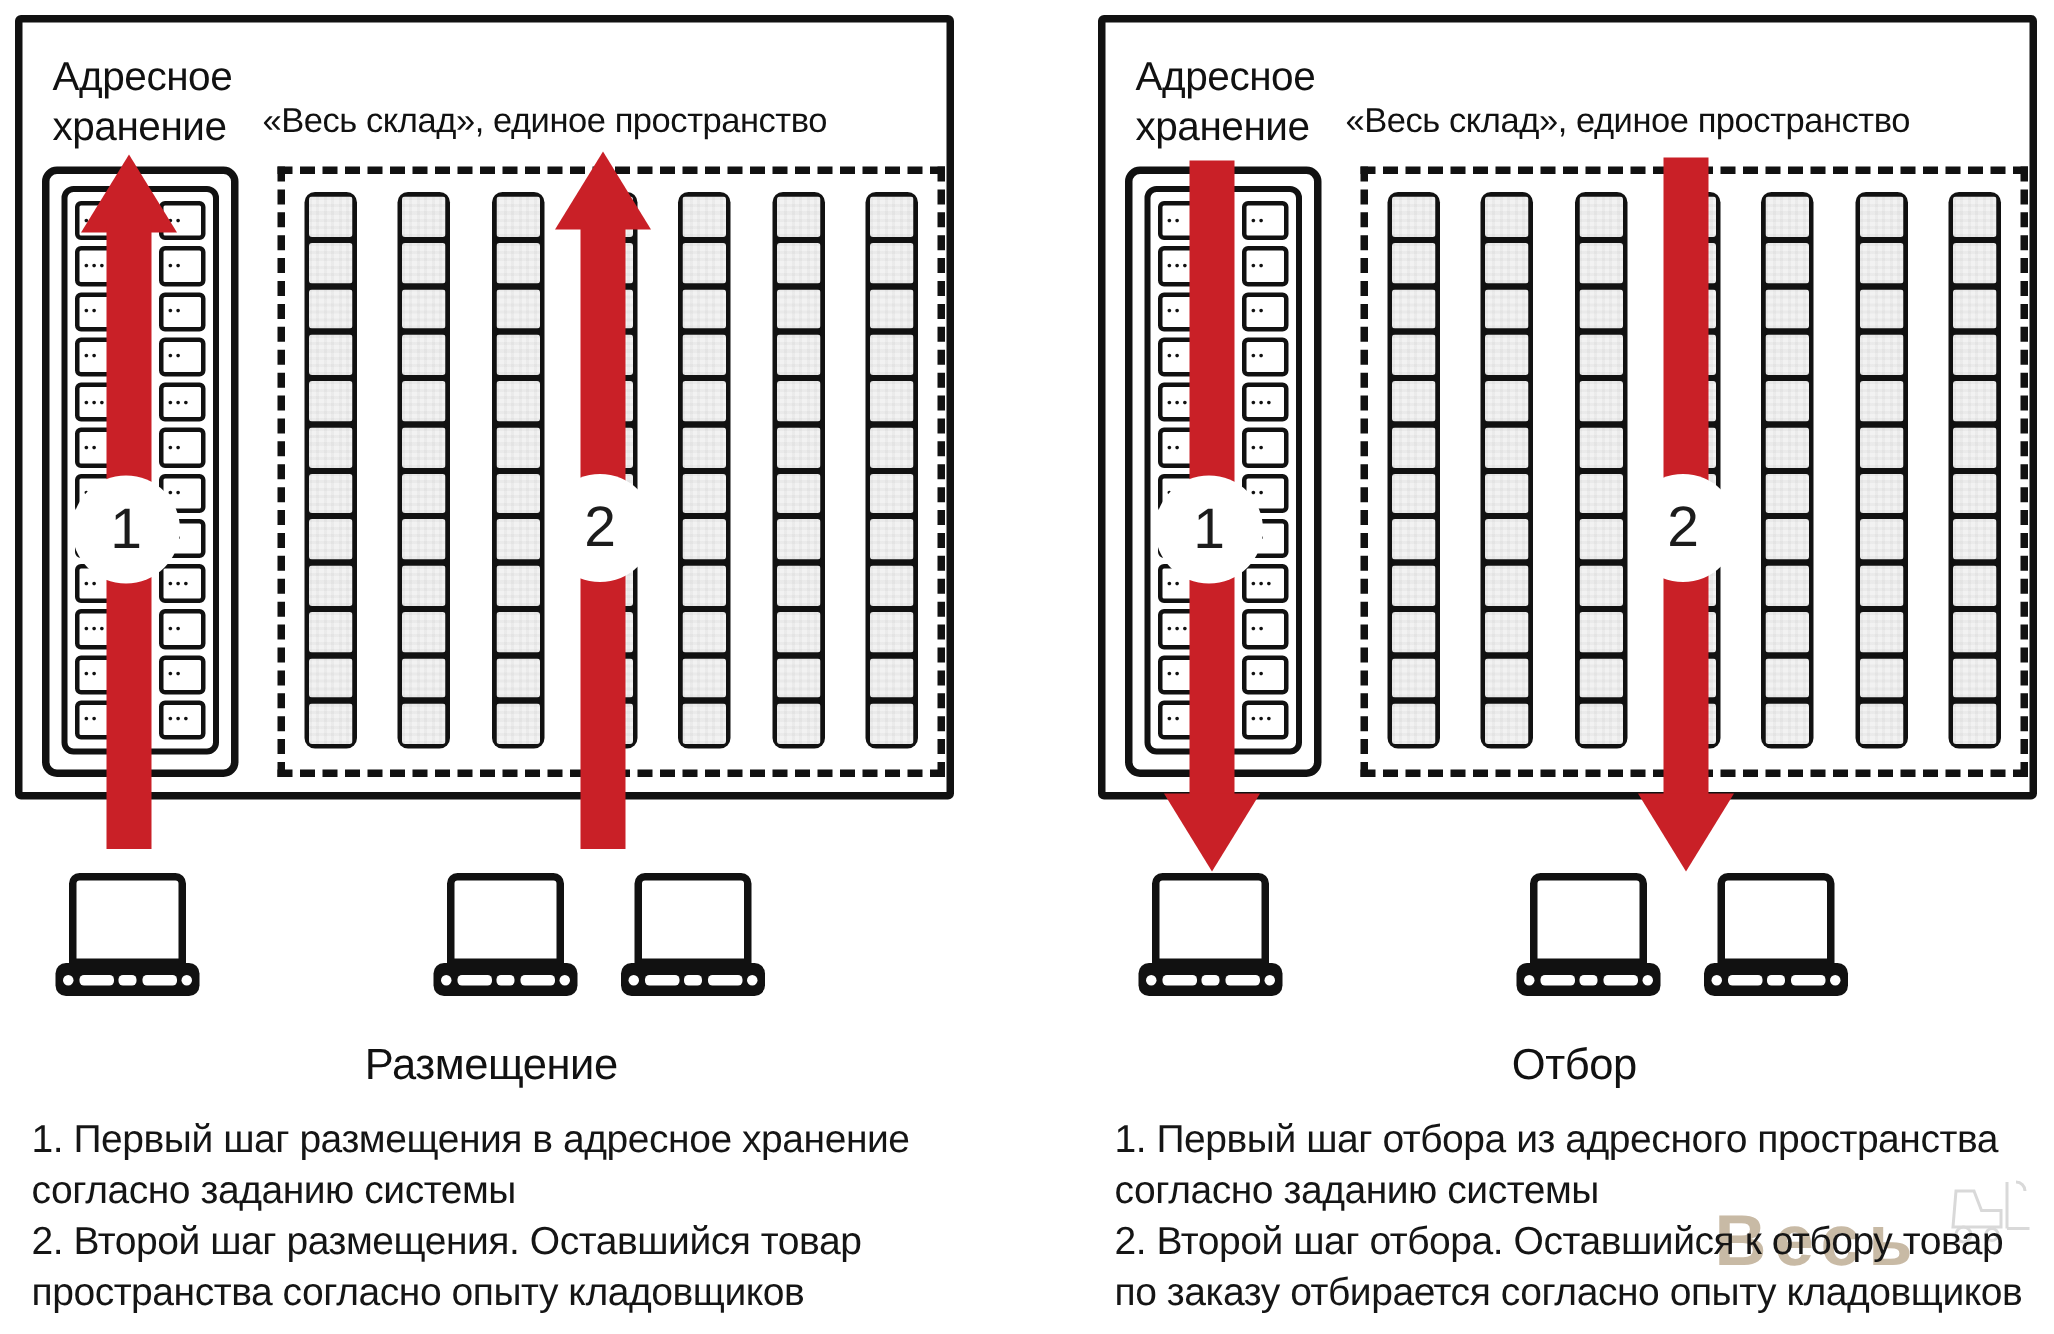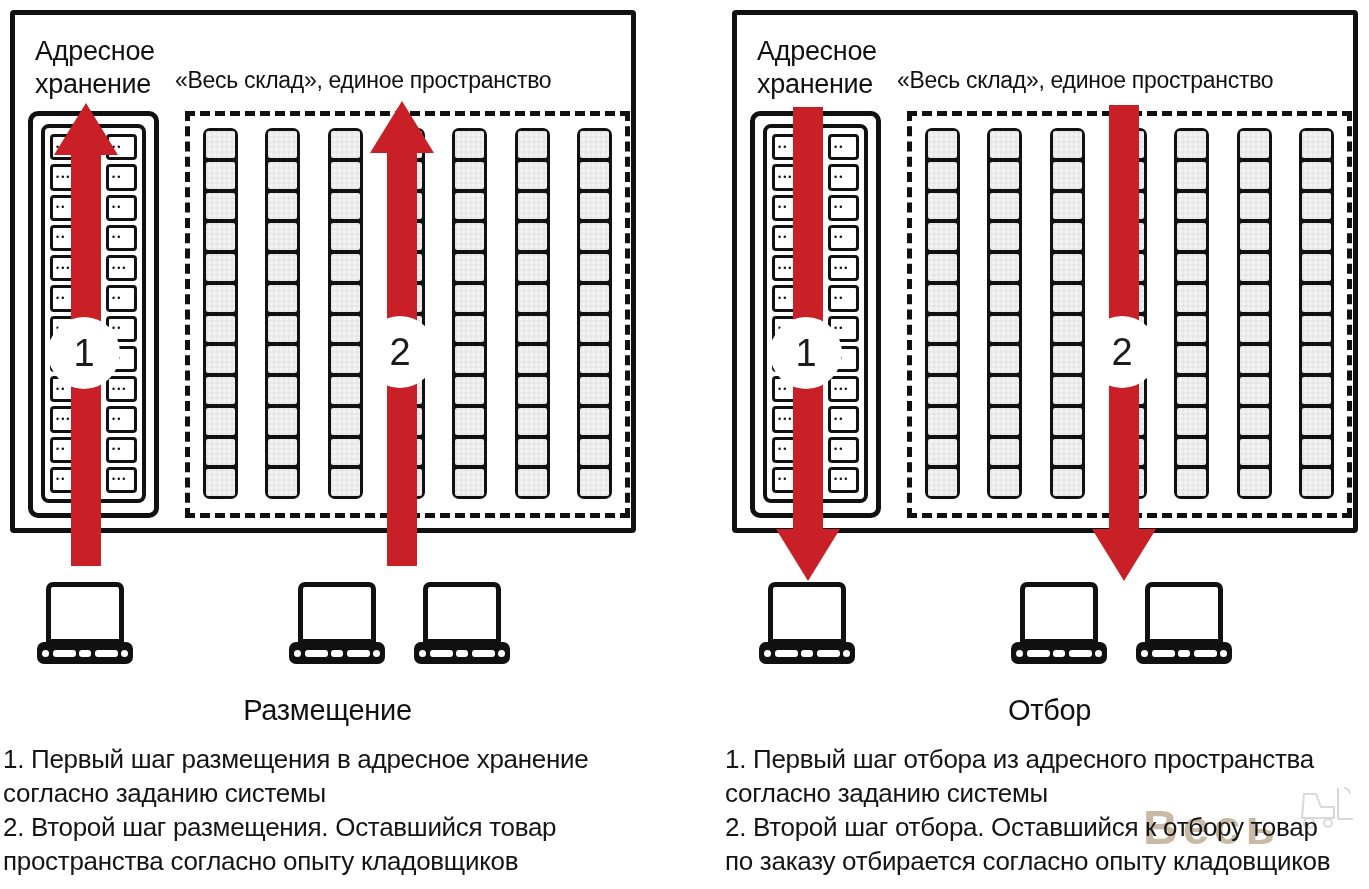--- a/index.html
+++ b/index.html
@@ -98,21 +98,21 @@
   .slot { background:#fff; border-radius:3px; height:7px; }
   .slot.dot { width:7px; height:7px; border-radius:50%; }
   .slot.bar { width:23px; }
   .slot.sm  { width:12px; }
 
   .panel-title {
     position:absolute; left:0; top:694px; width:655px; text-align:center;
     font-size:29px; font-weight:normal; letter-spacing:-0.3px; z-index:2;
   }
   .caption {
-    position:absolute; left:3px; top:742px; width:654px;
+    position:absolute; left:21px; top:742px; width:654px;
     font-size:26px; line-height:34px; letter-spacing:-0.3px; color:#151515; z-index:2;
   }
 
   
   .watermark { position:absolute; z-index:1; color:var(--wm); font-weight:bold; opacity:0.78; mix-blend-mode:multiply; }
   .wm-word1 { left:1143px; top:800px; font-size:48px; letter-spacing:5px; }
   .wm-line2 { left:1146px; top:840px; font-size:40px; letter-spacing:1px;margin-top:36px; }
   .wm-amp { font-size:28px; letter-spacing:0; vertical-align:2px; }
   .forklift { position:absolute; left:1296px; top:782px; z-index:1; }
 </style>

